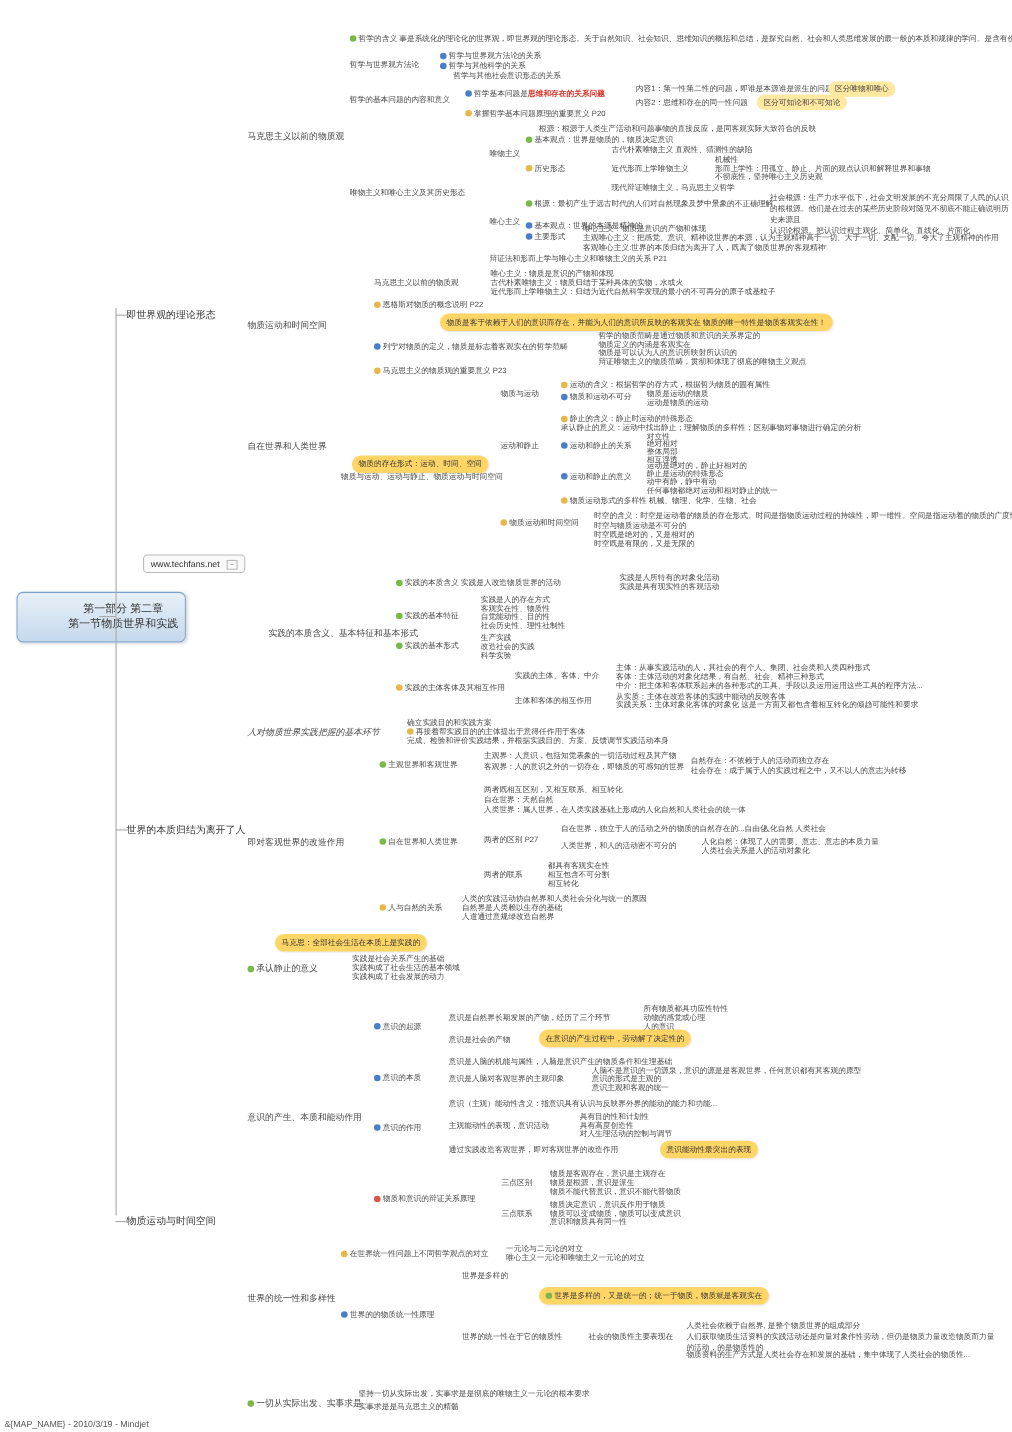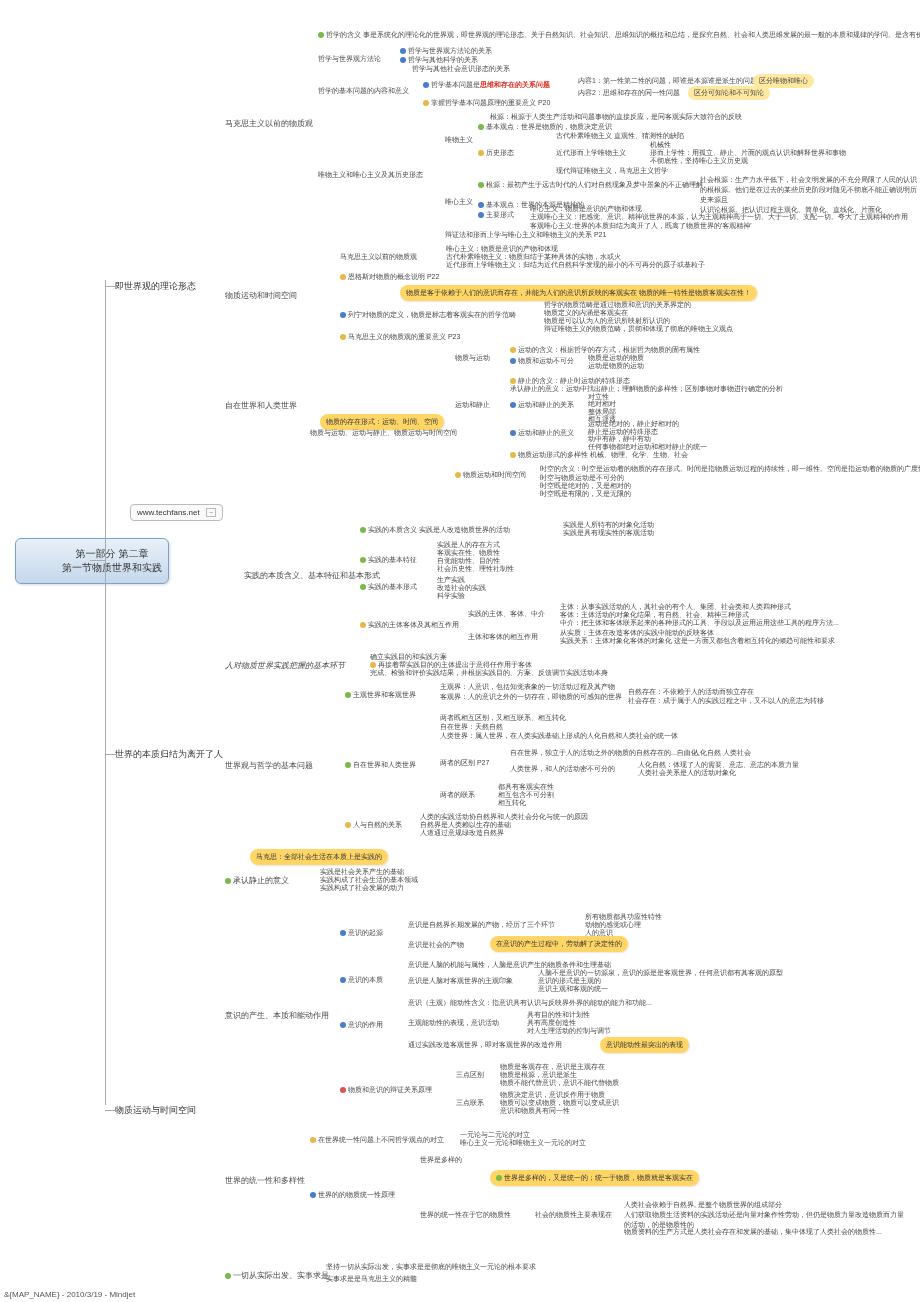--- a/index.html
+++ b/index.html
@@ -33,21 +33,21 @@
 
 <div class="branch" style="left:115px; top:280px;">即世界观的理论形态</div>
 <div class="branch" style="left:115px; top:748px;">世界的本质归结为离开了人</div>
 <div class="branch" style="left:115px; top:1104px;">物质运动与时间空间</div>
 
 <div class="node" style="left:225px; top:118px;font-size:8px;">马克思主义以前的物质观</div>
 <div class="node" style="left:225px; top:290px;font-size:8px;">物质运动和时间空间</div>
 <div class="node" style="left:225px; top:400px;font-size:8px;">自在世界和人类世界</div>
 <div class="node" style="left:225px; top:570px;font-size:8px;margin-left:19px;">实践的本质含义、基本特征和基本形式</div>
 <div class="node" style="left:225px; top:660px;font-size:8px;font-style:italic;">人对物质世界实践把握的基本环节</div>
-<div class="node" style="left:225px; top:760px;font-size:8px;">世界观与哲学的基本问题</div>
+<div class="node" style="left:225px; top:760px;font-size:8px;">即对客观世界的改造作用</div>
 <div class="node" style="left:225px; top:875px;font-size:8px;"><span class="dot dot-g"></span><span>承认静止的意义</span></div>
 <div class="node" style="left:225px; top:1010px;font-size:8px;">意识的产生、本质和能动作用</div>
 <div class="node" style="left:225px; top:1175px;font-size:8px;">世界的统一性和多样性</div>
 <div class="node" style="left:225px; top:1270px;font-size:8px;"><span class="dot dot-g"></span><span>一切从实际出发、实事求是</span></div>
 
 <div class="node" style="left:318px; top:30px;"><span class="dot dot-g"></span><span>哲学的含义     事是系统化的理论化的世界观，即世界观的理论形态。关于自然知识、社会知识、思维知识的概括和总结，是探究自然、社会和人类思维发展的最一般的本质和规律的学问。是含有价值观念的最抽象的社会意识形态...</span></div>
 <div class="node" style="left:318px; top:54px;">哲学与世界观方法论</div>
 <div class="node" style="left:400px; top:46px;"><span class="dot dot-b"></span><span>哲学与世界观方法论的关系</span></div>
 <div class="node" style="left:400px; top:55px;"><span class="dot dot-b"></span><span>哲学与其他科学的关系</span></div>
 <div class="node" style="left:412px; top:64px;">哲学与其他社会意识形态的关系</div>

